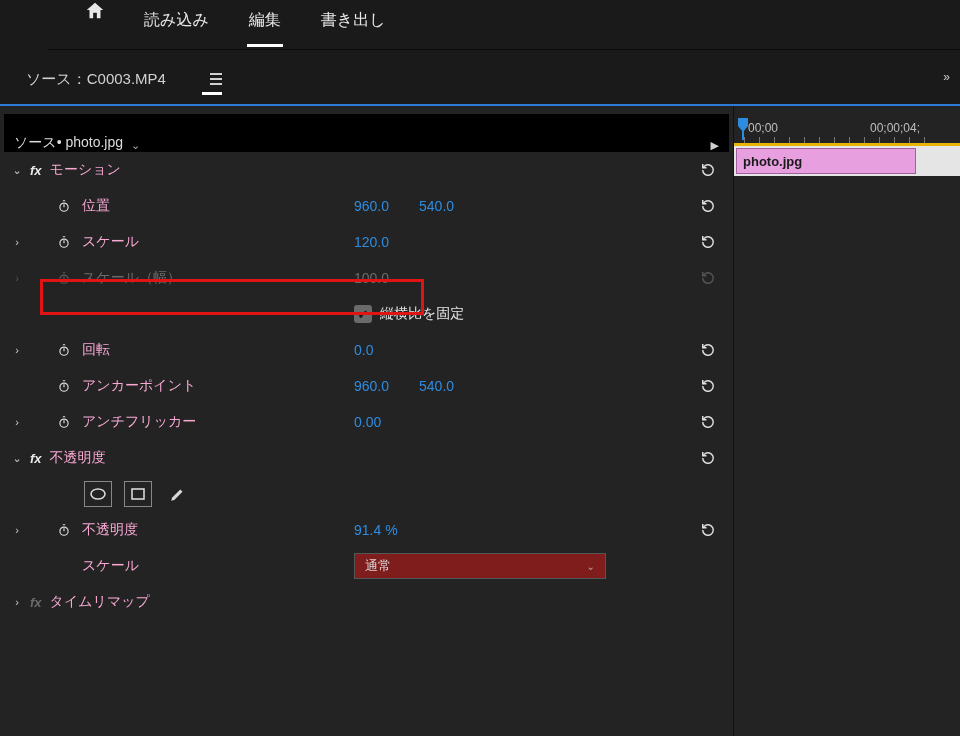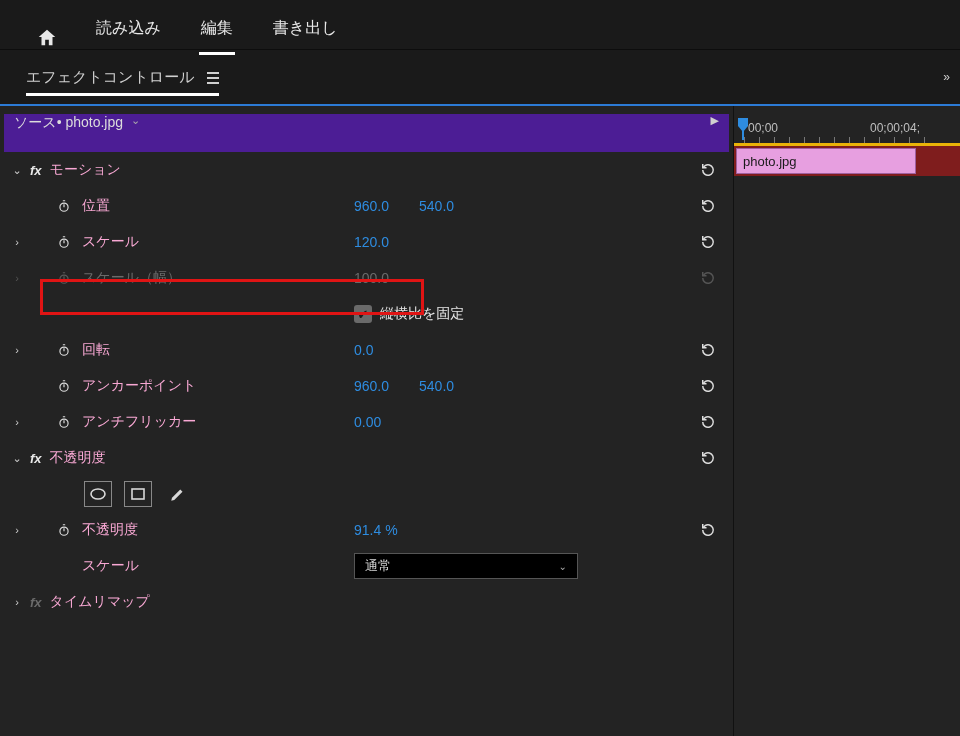--- a/index.html
+++ b/index.html
@@ -1,37 +1,37 @@
 <!DOCTYPE html>
 <html><head>
 <meta charset="utf-8">
 <style>
   * { box-sizing: border-box; margin: 0; padding: 0; font-family: "Hiragino Sans", "Yu Gothic", "Meiryo", sans-serif; }
   body { width: 960px; height: 736px; background: #1a1a1a; color: #d0d0d0; font-size: 15px; overflow: hidden; position: relative; }
 
   
-  .top-nav { height: 50px; display: flex; align-items: flex-end; gap: 36px; padding: 0 36px; background: #1a1a1a; border-bottom: 1px solid #0d0d0d; }
+  .top-nav { height: 50px; display: flex; align-items: flex-start; gap: 36px; padding: 0 36px; background: #1a1a1a; border-bottom: 1px solid #0d0d0d; margin-left: 48px; }
   .top-nav .tab { color: #e8e8e8; font-size: 16px; padding: 10px 2px; position: relative; cursor: pointer; }
   .top-nav .tab.active::after { content:""; position:absolute; left:0; right:0; bottom:-6px; height:3px; background:#fff; }
   .home-icon svg { width: 22px; height: 22px; fill: #e8e8e8; display:block; }
 
   
   .panel-tabs { height: 46px; display:flex; align-items:center; gap: 36px; padding: 0 26px; background:#1a1a1a; border-bottom: 2px solid #2c7bd6; margin-top: 10px; position:relative;}
   .panel-tabs .ptab { color:#d0d0d0; font-size:15px; padding-bottom:6px; cursor:pointer; position:relative; white-space:nowrap;}
   .panel-tabs .ptab.active { border-bottom: 3px solid #fff; }
   .panel-tabs .dbl-chevron { position:absolute; right:10px; top:10px; color:#d0d0d0; font-size:12px; cursor:pointer;}
   .panel-tabs .ptab .burger { display:inline-flex; flex-direction:column; gap:3px; margin-left:8px; vertical-align:middle;}
   .panel-tabs .ptab .burger span{width:12px;height:2px;background:#d0d0d0;}
 
   .workspace { display:flex; height: calc(736px - 50px - 10px - 46px); }
   .effect-panel { width: 733px; background:#232323; display:flex; flex-direction:column; }
   .timeline-side { flex:1; background:#232323; border-left:1px solid #111; position:relative; }
 
   
-  .source-row { height:38px; display:flex; align-items:flex-start; padding:0 10px; background:#4c1d95; margin:8px 4px 0 4px; }
+  .source-row { height:38px; display:flex; align-items:flex-end; padding:0 10px; background:#000000; margin:8px 4px 0 4px; }
   .source-row .src-label { color:#dcdcdc; font-size:14px; }
   .source-row .chev { margin:0 8px; color:#aaa; font-size:11px; cursor:pointer;}
   .source-row .seq-link { color:#2e8ce0; font-size:14px; cursor:pointer;}
   .source-row .play-tri { margin-left:auto; color:#d0d0d0; font-size:11px; cursor:pointer;}
 
   
   .cat-bar { height:32px; display:flex; align-items:center; padding:0 14px; background:#2f2f2f; margin:0 4px; font-size:14px; color:#d8d8d8;}
   .cat-bar .cat-tri { margin-left:auto; font-size:11px; color:#bbb; cursor:pointer;}
 
   
@@ -52,57 +52,57 @@
   .prow .reset { margin-left:auto; cursor:pointer; display:flex; align-items:center;}
   .prow .reset svg{width:18px;height:18px;}
   .prow .reset.dim svg path{stroke:#555;}
   .prow { position:relative; }
 
   .checkbox-row { height:36px; display:flex; align-items:center; position:relative;}
   .checkbox-row .cb { position:absolute; left:350px; display:flex; align-items:center; gap:8px;}
   .checkbox-row .cb .box { width:18px; height:18px; border-radius:3px; background:#6a6a6a; display:flex; align-items:center; justify-content:center; font-size:13px; color:#1a1a1a; cursor:pointer;}
   .checkbox-row .cb .cblabel { color:#e5e5e5; font-size:14px;}
 
-  .select-row .sel { position:absolute; left:350px; width:224px; height:26px; border:1px solid #555; background:#000000; display:flex; align-items:center; padding:0 10px; font-size:13px; color:#d8d8d8; cursor:pointer; justify-content:space-between;}
+  .select-row .sel { position:absolute; left:350px; width:252px; height:26px; border:1px solid #555; background:#7f1d1d; display:flex; align-items:center; padding:0 10px; font-size:13px; color:#d8d8d8; cursor:pointer; justify-content:space-between;}
   .select-row .sel .sel-chev{font-size:10px;color:#aaa;}
 
   .mask-icons { display:flex; gap:12px; margin-left:80px; }
   .mask-icons .mbtn { width:28px; height:26px; border:1px solid #888; display:flex; align-items:center; justify-content:center; cursor:pointer; color:#d8d8d8;}
   .mask-icons .mbtn.noborder{border:none;}
 
   .highlight-box { position:absolute; border:3px solid #e01414; pointer-events:none; }
 
   
   .time-ruler { height:32px; position:relative; background:#232323; color:#bfbfbf; font-size:12px; border-bottom:3px solid #eab308; }
   .time-ruler .tc { position:absolute; top:7px; }
   .time-ruler .ticks { position:absolute; bottom:0; left:0; right:0; height:8px; }
   .time-ruler .ticks span{position:absolute;bottom:0;width:1px;height:6px;background:#777;}
   .time-ruler .playhead { position:absolute; top:4px; width:14px; height:20px; cursor:pointer;}
   .time-ruler .playhead svg{width:14px;height:22px;}
-  .clip-track { height:30px; position:relative; background:#7f1d1d; }
+  .clip-track { height:30px; position:relative; background:#e5e5e5;font-weight:bold; }
   .clip-track .clip { position:absolute; top:2px; height:26px; background:#e79fe0; border:1px solid #a060a0; color:#1a1a1a; font-size:13px; padding-left:6px; display:flex; align-items:center; }
 
 </style>
 </head>
 <body>
 
 <div class="top-nav">
   <div class="home-icon">
     <svg viewBox="0 0 24 24">
         <path d="M12 3 L3 11 H6 V20 H10 V14 H14 V20 H18 V11 H21 Z"></path>
       </svg>
   </div>
   <div class="tab">読み込み</div>
   <div class="tab active">編集</div>
   <div class="tab">書き出し</div>
 </div>
 
 <div class="panel-tabs">
+  <div class="ptab">ソース：C0003.MP4</div>
   <div class="ptab active">
-    <span>エフェクトコントロール</span>
     <span class="burger">
         <span></span>
         <span></span>
         <span></span>
       </span>
   </div>
   <div class="dbl-chevron">»</div>
 </div>
 
 <div class="workspace">

